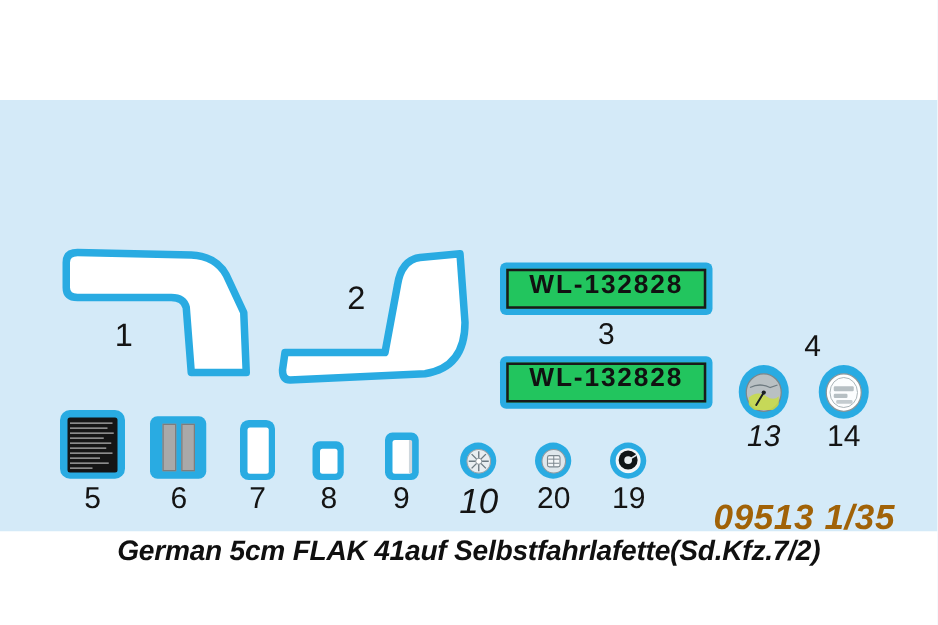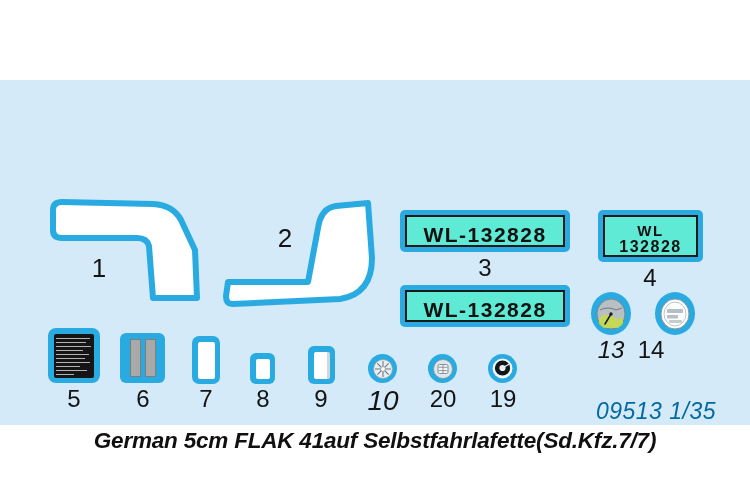--- a/index.html
+++ b/index.html
@@ -48,26 +48,26 @@
     border-radius: 5px;
     padding: 5px;
     display: flex;
     align-items: center;
     justify-content: center;
   }
   .plate-inner {
     box-sizing: border-box;
     width: 100%;
     height: 100%;
-    background: #5eead4;
+    background: #22c55e;
     border: 2px solid #1a1a1a;
     display: flex;
     flex-direction: column;
     align-items: center;
-    justify-content: flex-end;
+    justify-content: flex-start;
   }
   .plate-text {
     color: #111111;
     font-family: "Liberation Sans", sans-serif;
     font-weight: bold;
     letter-spacing: 1.5px;
     white-space: nowrap;
     line-height: 1;
   }
 
@@ -122,25 +122,25 @@
   .circ-face {
     border-radius: 50%;
     display: block;
   }
 
   
   #kitcode {
     position: absolute;
     right: 34px;
     top: 318px;
-    color: #0369a1;
-    font-family: "Liberation Sans", sans-serif;
-    font-weight: normal;
+    color: #a16207;
+    font-family: "Liberation Sans", sans-serif;
+    font-weight: bold;
     font-style: italic;
-    font-size: 23px;
+    font-size: 28px;
     letter-spacing: .5px;
     white-space: nowrap;
   }
   #title {
     position: absolute;
     left: 0;
     width: 750px;
     top: 348px;
     text-align: center;
     color: #101010;
@@ -194,26 +194,20 @@
   </div>
 
   <div class="num" style="left:470px; top:176px; width:30px; font-size:24px;">3</div>
 
   <div class="plate" style="left:400px; top:205px; width:170px; height:42px;">
     <div class="plate-inner">
       <span class="plate-text" style="font-size:21px;">WL-132828</span>
     </div>
   </div>
 
-  <div class="plate" style="left:598px; top:130px; width:105px; height:52px;">
-    <div class="plate-inner">
-      <span class="plate-text" style="font-size:15px;">WL</span>
-      <span class="plate-text" style="font-size:16px; margin-top:1px;">132828</span>
-    </div>
-  </div>
   <div class="num" style="left:635px; top:186px; width:30px; font-size:24px;">4</div>
 
   <div class="sm" style="left:48px; top:248px; width:52px; height:55px; border-radius:8px;">
     <div class="plate5-body" style="width:40px; height:44px;">
       <div class="microline" style="top:4px;  width:34px;"></div>
       <div class="microline" style="top:8px;  width:30px;"></div>
       <div class="microline" style="top:12px; width:35px;"></div>
       <div class="microline" style="top:16px; width:27px;"></div>
       <div class="microline" style="top:20px; width:33px;"></div>
       <div class="microline" style="top:24px; width:29px;"></div>
@@ -294,18 +288,18 @@
 
   <div class="circ" style="left:655px; top:212px; width:40px; height:43px;">
     <svg class="circ-face" width="30" height="32" viewBox="0 0 30 32">
       <ellipse cx="15" cy="16" rx="14" ry="15" fill="#ffffff" stroke="#8b9699" stroke-width="1"></ellipse>
       <ellipse cx="15" cy="16" rx="11" ry="12" fill="#fbfdfe" stroke="#aab4b8" stroke-width=".8"></ellipse>
       <rect x="7" y="11" width="16" height="4" rx="1" fill="#b6bfc3"></rect>
       <rect x="7" y="17" width="11" height="3.4" rx="1" fill="#b6bfc3"></rect>
       <rect x="9" y="22" width="13" height="3" rx="1" fill="#c4ccd0"></rect>
     </svg>
   </div>
-  <div class="num" style="left:631px; top:258px; width:40px; font-size:24px;">14</div>
+  <div class="num" style="left:655px; top:258px; width:40px; font-size:24px;">14</div>
 
   <div id="kitcode">09513 1/35</div>
-  <div id="title">German 5cm FLAK 41auf Selbstfahrlafette(Sd.Kfz.7/7)</div>
+  <div id="title">German 5cm FLAK 41auf Selbstfahrlafette(Sd.Kfz.7/2)</div>
 
 </div>
 
 </body></html>

